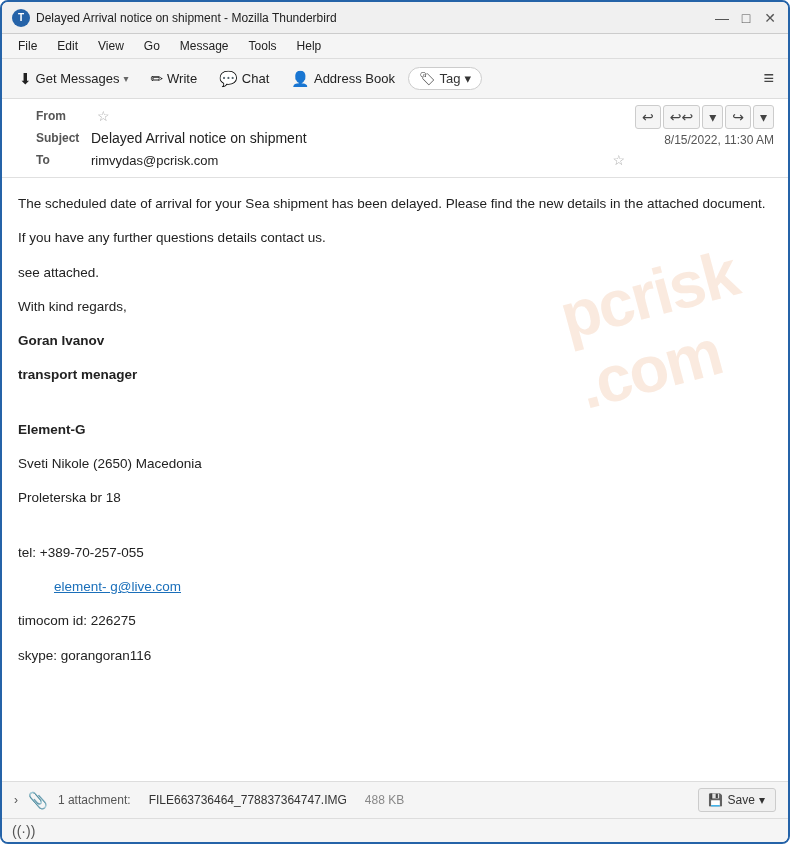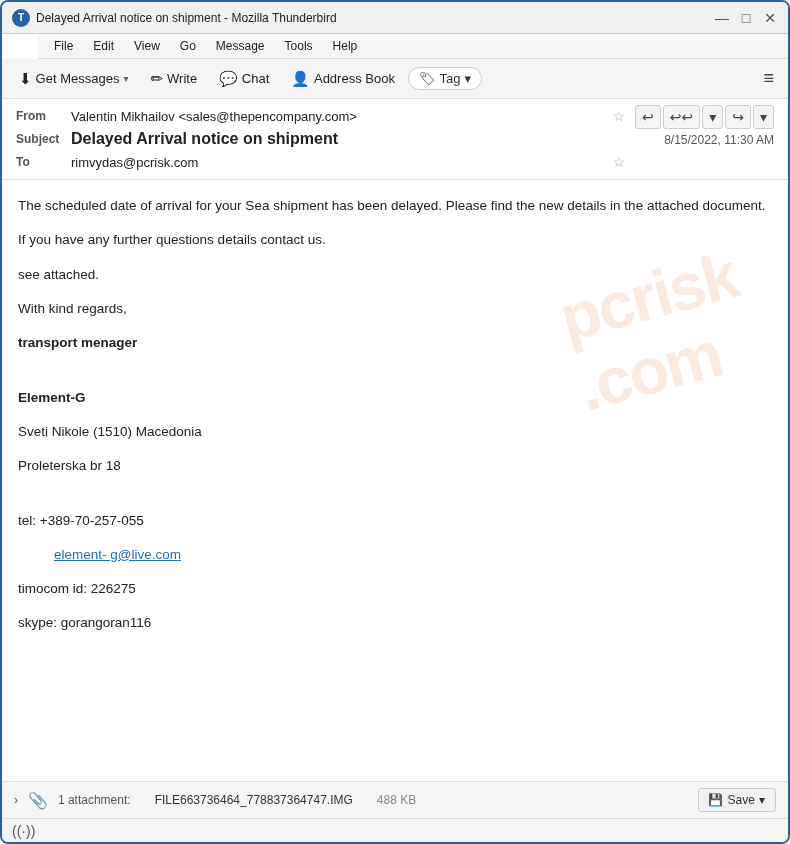--- a/index.html
+++ b/index.html
@@ -63,21 +63,20 @@
       padding: 0;
     }
 
     
     .menu-bar {
       background: #f5f5f5;
       padding: 2px 8px;
       display: flex;
       gap: 4px;
       border-bottom: 1px solid #ddd;
-      margin-left: 36px;
     }
 
     .menu-item {
       padding: 3px 8px;
       font-size: 12px;
       color: #222;
       cursor: pointer;
       border-radius: 3px;
     }
 
@@ -161,22 +160,22 @@
       min-width: 55px;
       font-size: 12px;
     }
 
     .header-value {
       color: #222;
       flex: 1;
     }
 
     .header-value.subject {
-      font-weight: bold;
-      font-size: 16px;
+      font-weight: normal;
+      font-size: 14px;
     }
 
     .header-date {
       color: #555;
       font-size: 12px;
       margin-left: auto;
       text-align: center;
     }
 
     .star-icon {
@@ -270,21 +269,21 @@
     .attach-icon {
       color: #666;
       font-size: 16px;
     }
 
     .attach-info {
       font-size: 12px;
       color: #333;
       display: flex;
       align-items: center;
-      gap: 24px;
+      gap: 18px;
       flex: 1;
     }
 
     .attach-count {
       font-size: 12px;
       color: #555;
     }
 
     .attach-filename {
       color: #333;
@@ -338,20 +337,21 @@
     }
 
     .header-top-row {
       display: flex;
       align-items: flex-start;
       justify-content: space-between;
     }
 
     .header-left {
       flex: 1;
+      margin-left: 20px;
     }
   </style>
 </head>
 <body>
 
 <div class="window">
 
   <div class="title-bar">
     <div class="title-bar-left">
       <div class="tb-icon">T</div>
@@ -405,21 +405,20 @@
     <div class="toolbar-spacer"></div>
 
     <span class="toolbar-hamburger">≡</span>
   </div>
 
   <div class="email-headers">
     <div class="header-top-row">
       <div class="header-left">
         <div class="header-row">
           <span class="header-label">From</span>
-          <span class="header-value">Valentin Mikhailov &lt;sales@thepencompany.com&gt;</span>
           <span class="star-icon">☆</span>
         </div>
         <div class="header-row">
           <span class="header-label">Subject</span>
           <span class="header-value subject">Delayed Arrival notice on shipment</span>
         </div>
         <div class="header-row">
           <span class="header-label">To</span>
           <span class="header-value">rimvydas@pcrisk.com</span>
           <span class="star-icon">☆</span>
@@ -444,24 +443,25 @@
       <div>pcrisk</div>
       <div>.com</div>
     </div>
 
     <p>The scheduled date of arrival for your Sea shipment has been delayed. Please find the new details in the attached document.</p>
     <p>If you have any further questions details contact us.</p>
     <p>see attached.</p>
     <p>With kind regards,</p>
 
     <div class="signature-block">
+      <p><strong>Goran Ivanov</strong></p>
       <p><strong>transport menager</strong></p>
       <br>
       <p><strong>Element-G</strong></p>
-      <p>Sveti Nikole (1510) Macedonia</p>
+      <p>Sveti Nikole (2650) Macedonia</p>
       <p>Proleterska br 18</p>
       <br>
       <p>tel: +389-70-257-055</p>
       <p><a href="#">element- g@live.com</a></p>
       <p>timocom id: 226275</p>
       <p>skype: gorangoran116</p>
     </div>
   </div>
 
   <div class="attachment-bar">

